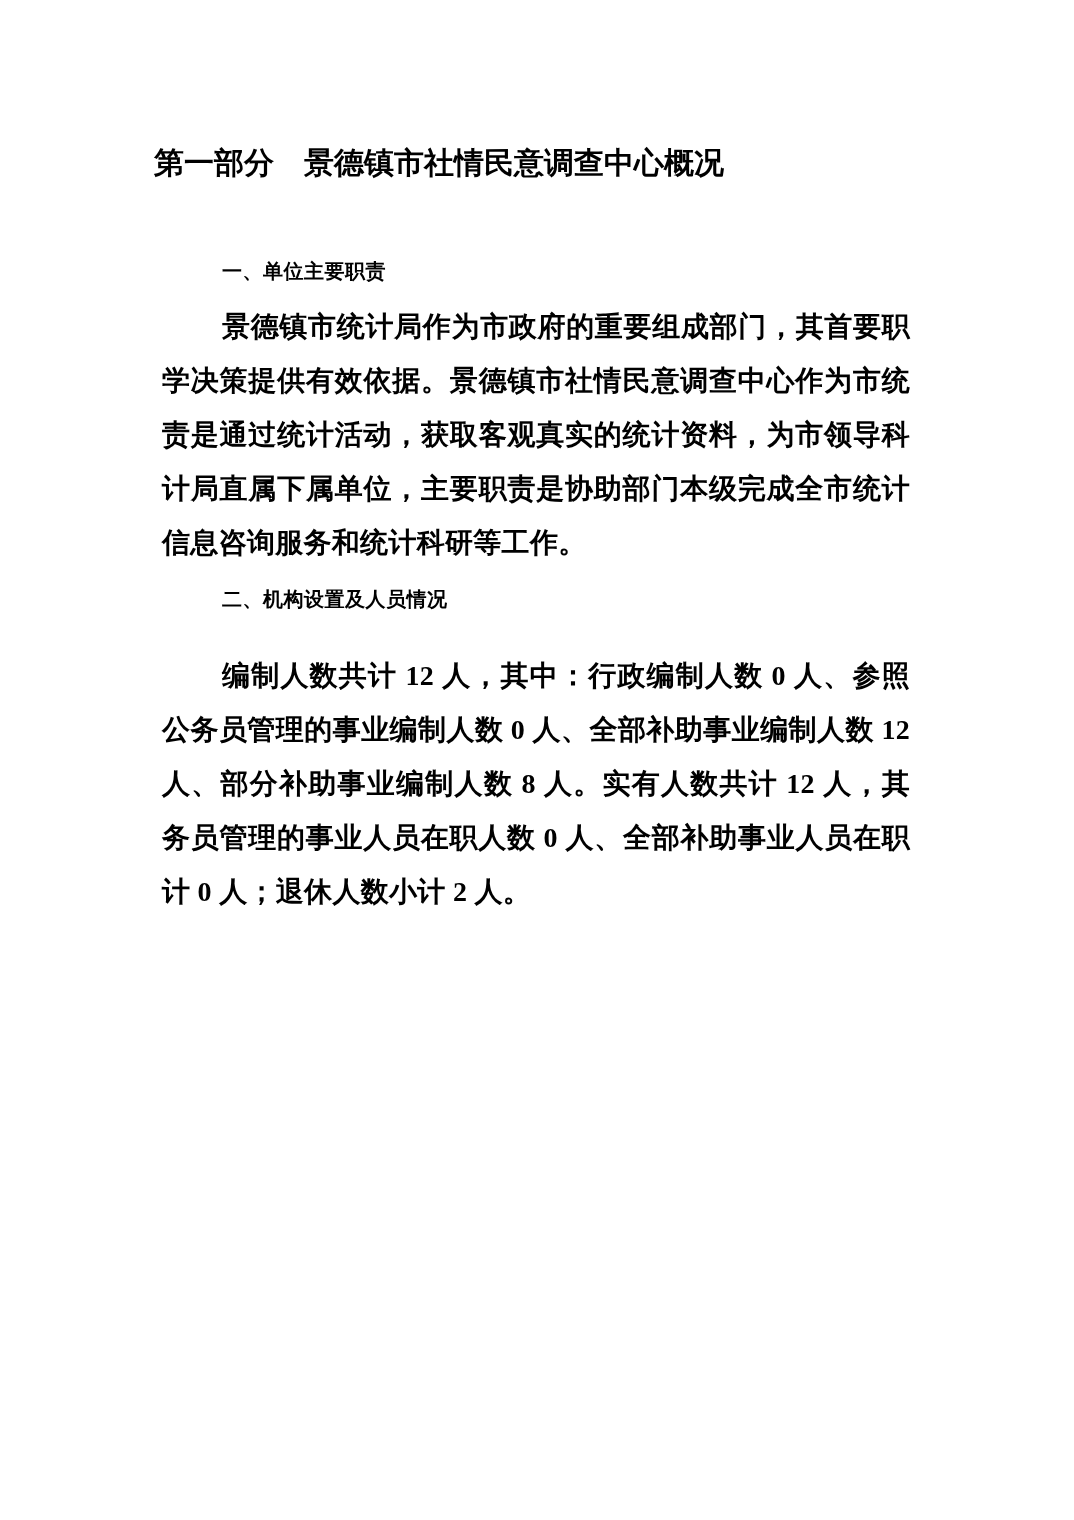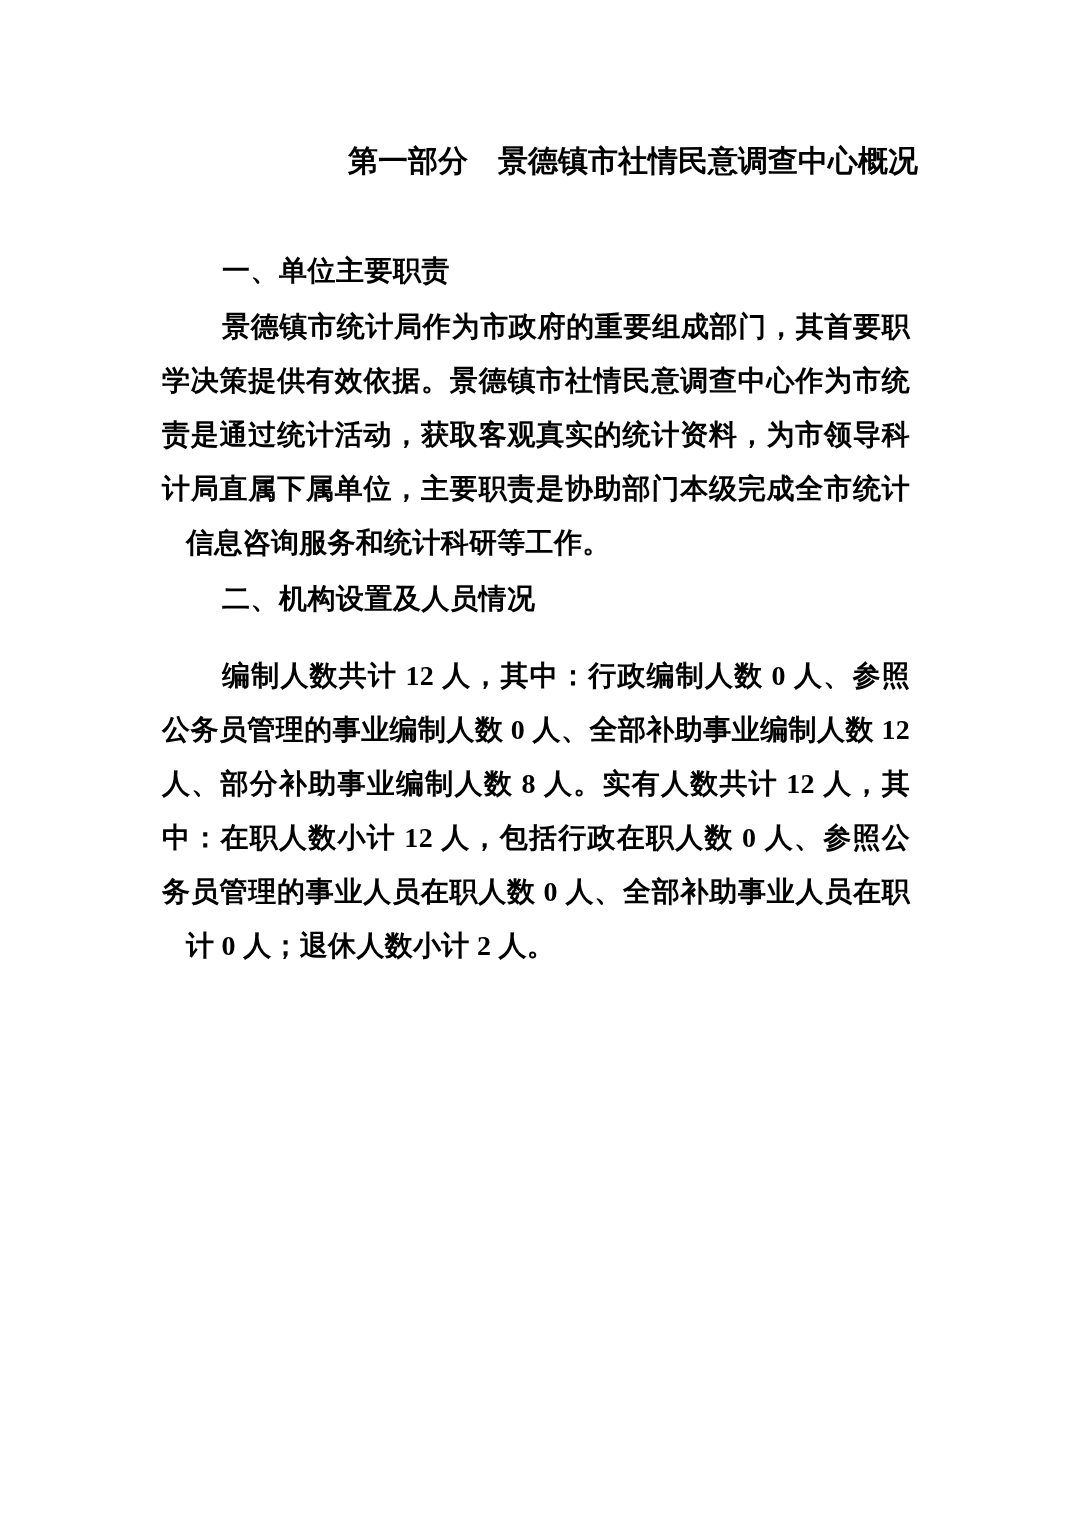--- a/index.html
+++ b/index.html
@@ -10,37 +10,37 @@
   .page {
     position: relative;
     width: 1074px;
     height: 1520px;
     background: #ffffff;
     color: #000000;
     overflow: hidden;
   }
   .doc-title {
     position: absolute;
-    left: 170px;
+    left: 154px;
     top: 141px;
     width: 748px;
-    font-family: Liberation Mono, monospace;
+    font-family: Liberation Serif, serif;
     font-size: 30px;
     font-weight: 900;
     line-height: 44px;
-    text-align: right;
+    text-align: left;
     letter-spacing: 0px;
     white-space: nowrap;
   }
   .sec-heading {
     position: absolute;
     left: 162px;
     width: 748px;
     font-family: "Liberation Sans", "DejaVu Sans", sans-serif;
-    font-size: 28px;
+    font-size: 20px;
     font-weight: bold;
     line-height: 54px;
     letter-spacing: 0.5px;
     text-indent: 60px;
     white-space: nowrap;
   }
   .heading-1 { top: 244px; }
   .heading-2 { top: 572px; }
   .para {
     position: absolute;
@@ -56,21 +56,20 @@
   .para-2 { top: 625px; }
   .para-3 { top: 649px; }
   .pline {
     text-align: justify;
     text-align-last: justify;
     height: 54px;
     overflow: visible;
   }
   .pline.last {
     text-align-last: left;
-    margin-left: 24px;
   }
   .pline.first {
     text-indent: 60px;
   }
 </style>
 </head>
 <body>
 
 <div class="page">
 
@@ -86,18 +85,17 @@
       <div class="pline last">信息咨询服务和统计科研等工作。</div>
     </div>
 
   <div class="sec-heading heading-2">二、机构设置及人员情况</div>
 
 
   <div class="para para-3">
       <div class="pline first">编制人数共计 12 人，其中：行政编制人数 0 人、参照</div>
       <div class="pline">公务员管理的事业编制人数 0 人、全部补助事业编制人数 12</div>
       <div class="pline">人、部分补助事业编制人数 8 人。实有人数共计 12 人，其</div>
-      <div class="pline">中：在职人数小计 12 人，包括行政在职人数 0 人、参照公</div>
       <div class="pline">务员管理的事业人员在职人数 0 人、全部补助事业人员在职</div>
       <div class="pline last">计 0 人；退休人数小计 2 人。</div>
     </div>
 
 </div>
 
 </body></html>

